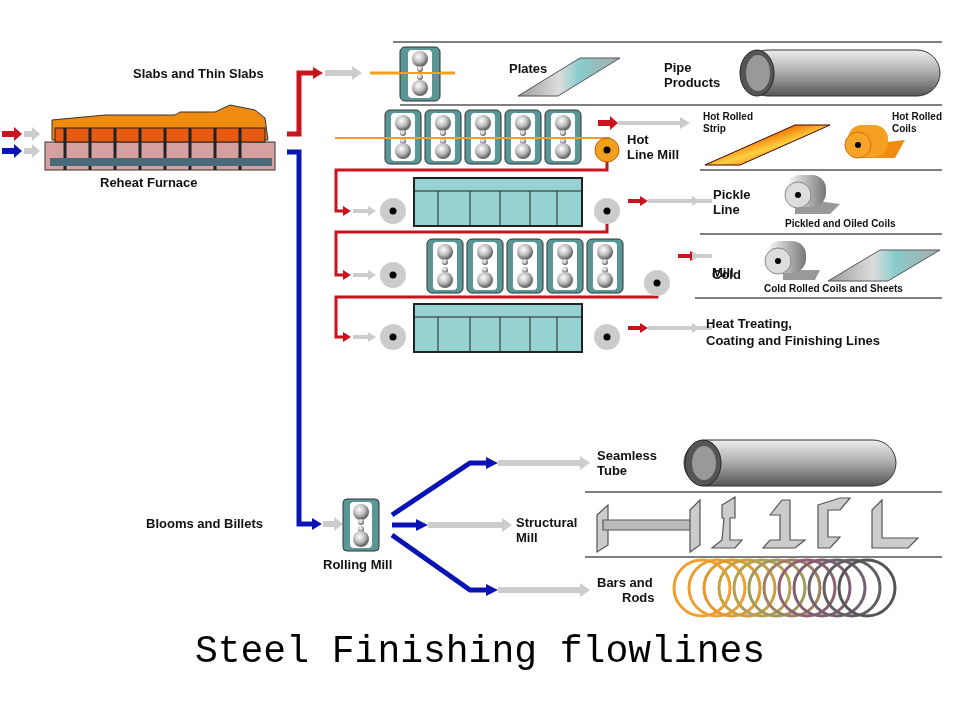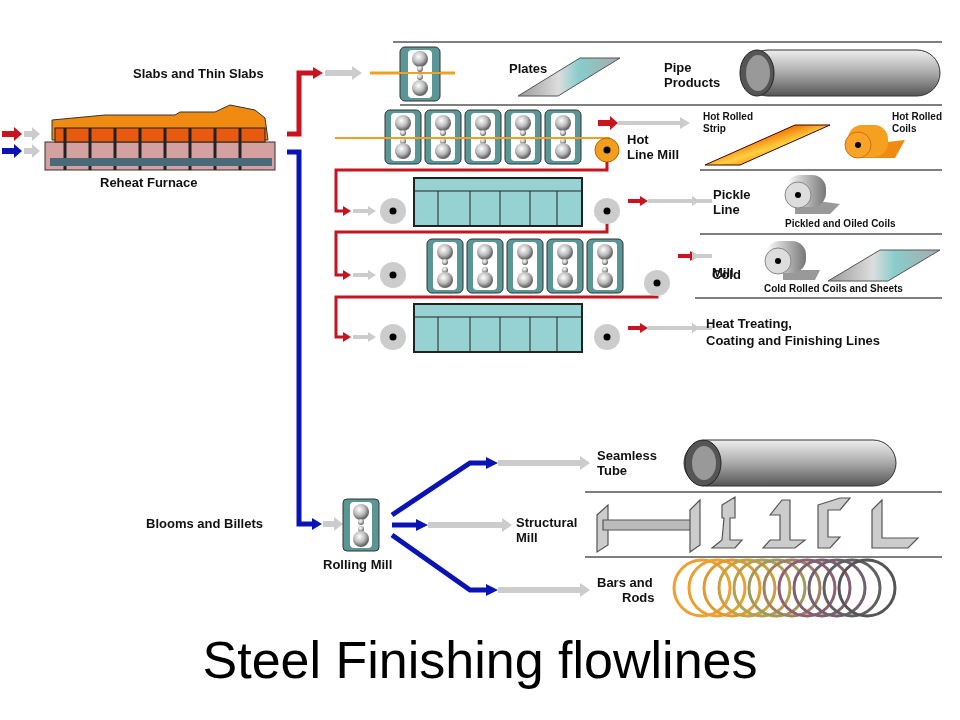--- a/index.html
+++ b/index.html
@@ -1,19 +1,19 @@
 <!DOCTYPE html>
 <html><head>
 <meta charset="utf-8">
 <style>
   html, body { margin:0; padding:0; background:#fff; }
   body { width:960px; height:720px; position:relative; overflow:hidden; font-family:"Liberation Sans", sans-serif; }
   .lbl { position:absolute; font-family:"Liberation Sans", sans-serif; font-weight:bold; color:#111; font-size:13px; line-height:15px; white-space:nowrap; }
   .small { font-size:10px; line-height:12px; }
-  .title { position:absolute; left:0; width:960px; top:630px; text-align:center; font-family:Liberation Sans, sans-serif; font-size:52px; color:#000; }
+  .title { position:absolute; left:0; width:960px; top:630px; text-align:center; font-family:Liberation Mono, monospace; font-size:38px; color:#000; }
   svg#diagram { position:absolute; left:0; top:0; }
 </style>
 </head>
 <body>
 
 <svg id="diagram" width="960" height="720" viewBox="0 0 960 720">
   <defs>
     <radialGradient id="ball" cx="40%" cy="35%" r="60%">
       <stop offset="0" stop-color="#fff"></stop>
       <stop offset="0.6" stop-color="#bbb"></stop>

